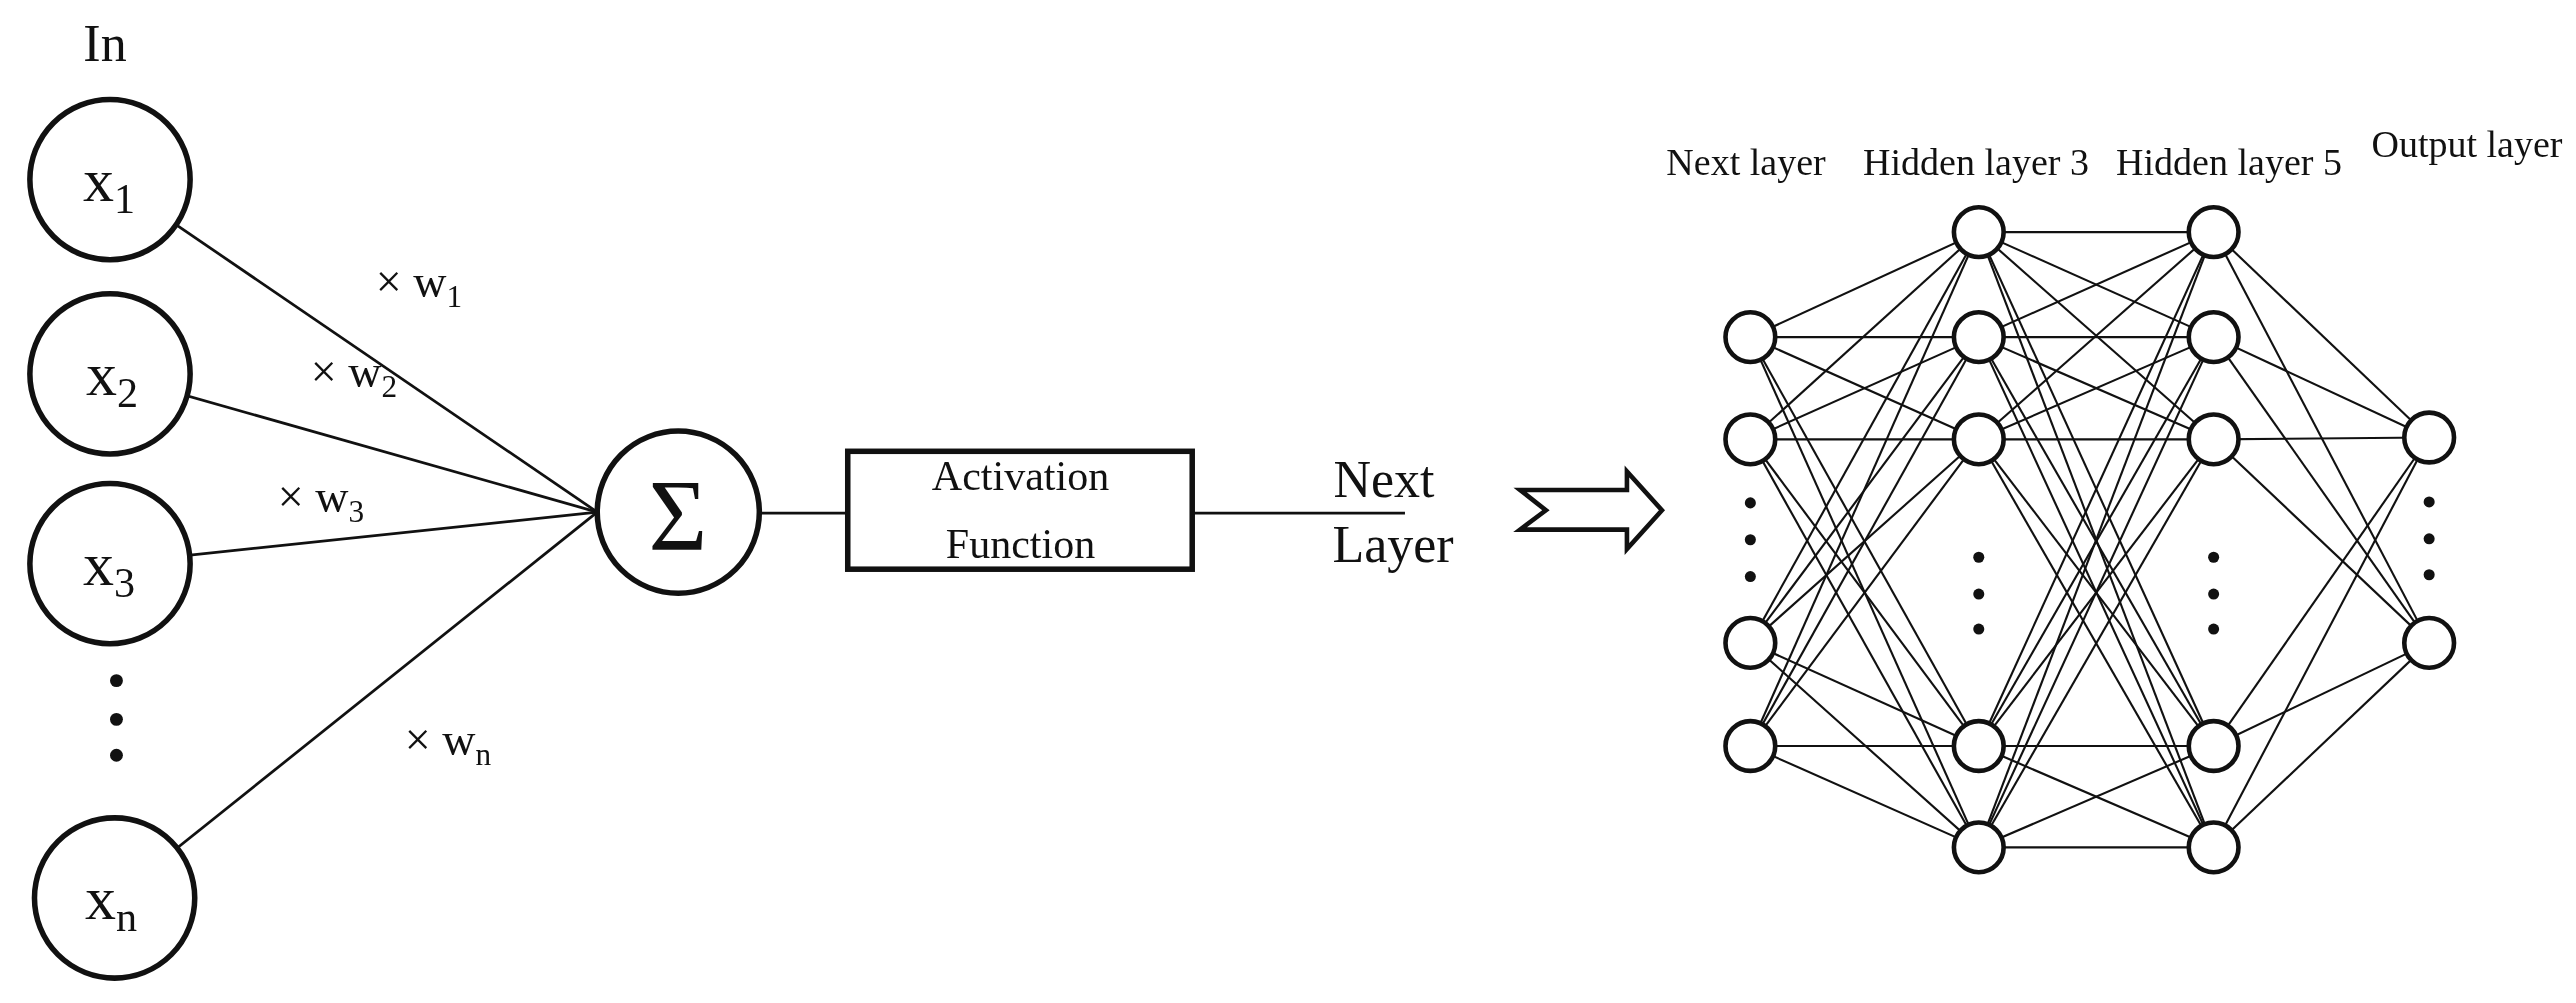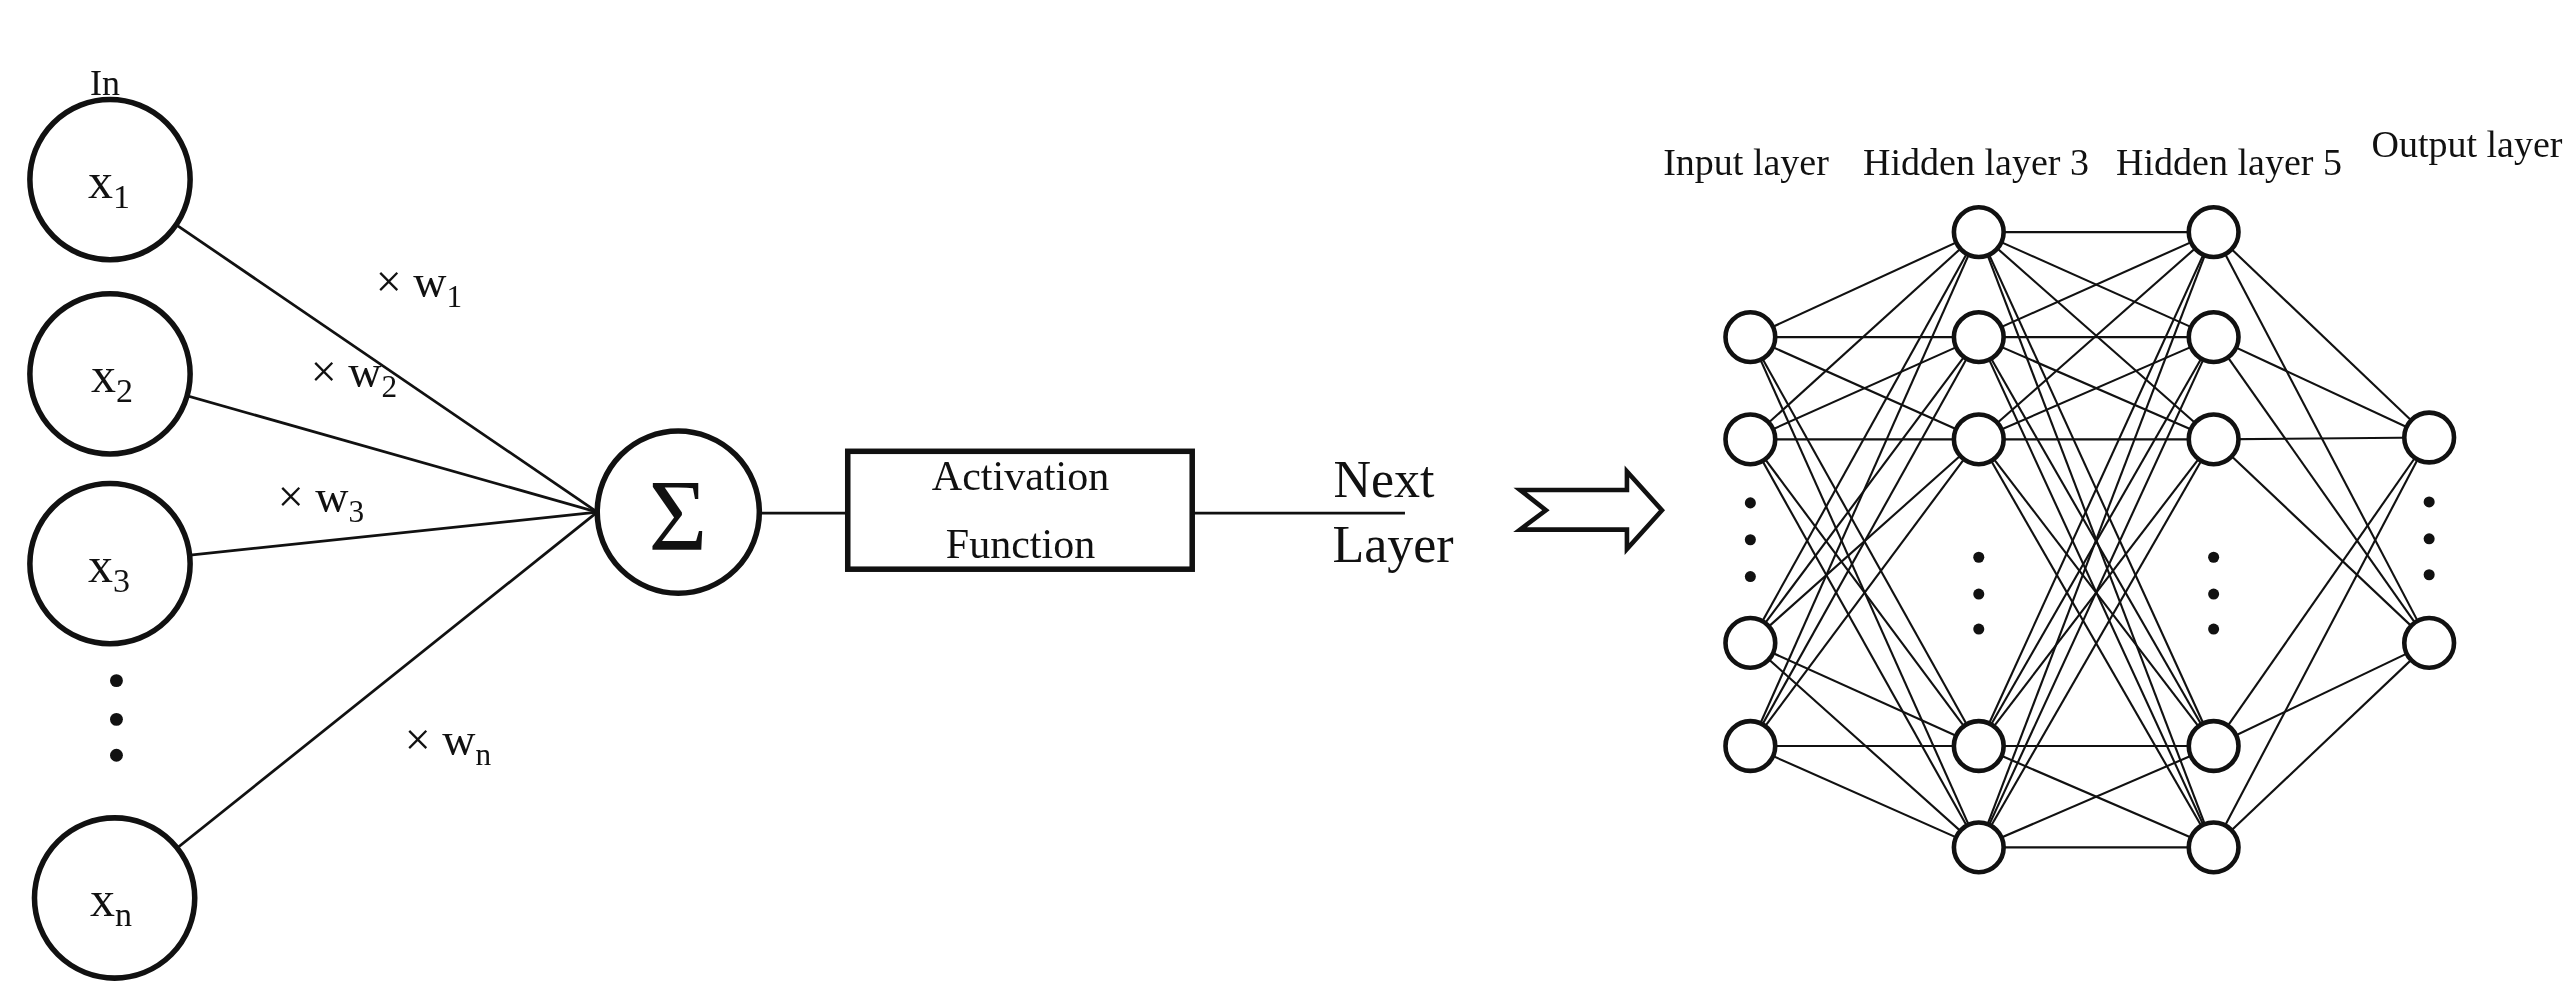--- a/index.html
+++ b/index.html
@@ -12,22 +12,22 @@
     overflow:hidden;
   }
   .stage svg{position:absolute;left:0;top:0;}
   .t{
     position:absolute;
     transform:translate(-50%,-50%);
     white-space:nowrap;
     color:#111;
     text-align:center;
   }
-  .caption{font-size:36px;margin-top:40px;}
-  .node-label{font-size:50px;}
+  .caption{font-size:52px;}
+  .node-label{font-size:62px;}
   .weight-label{font-size:46px;text-align:center;}
   .sub{font-size:0.68em;vertical-align:-0.30em;}
   .sigma{font-size:101px;line-height:1;}
   .act-box-text{
     position:absolute;left:848px;top:451px;width:345px;height:118px;
     display:flex;flex-direction:column;align-items:center;justify-content:center;
     font-size:42px;line-height:56px;gap:12px;
   }
   .next-label{font-size:52px;}
   .layer-label{font-size:38px;}
@@ -180,18 +180,18 @@
   <div class="t sigma" style="left:678px;top:516px">Σ</div>
 
   <div class="act-box-text">
     <div>Activation</div>
     <div>Function</div>
   </div>
 
   <div class="t next-label" style="left:1384px;top:479px">Next</div>
   <div class="t next-label" style="left:1393px;top:544px">Layer</div>
 
-  <div class="t layer-label" style="left:1746px;top:162px">Input layer</div>
+  <div class="t layer-label" style="left:1746px;top:162px">Next layer</div>
   <div class="t layer-label" style="left:1976px;top:162px">Hidden layer 3</div>
   <div class="t layer-label" style="left:2229px;top:162px">Hidden layer 5</div>
   <div class="t layer-label" style="left:2467px;top:144px">Output layer</div>
 </div>
 
 
 </body></html>

